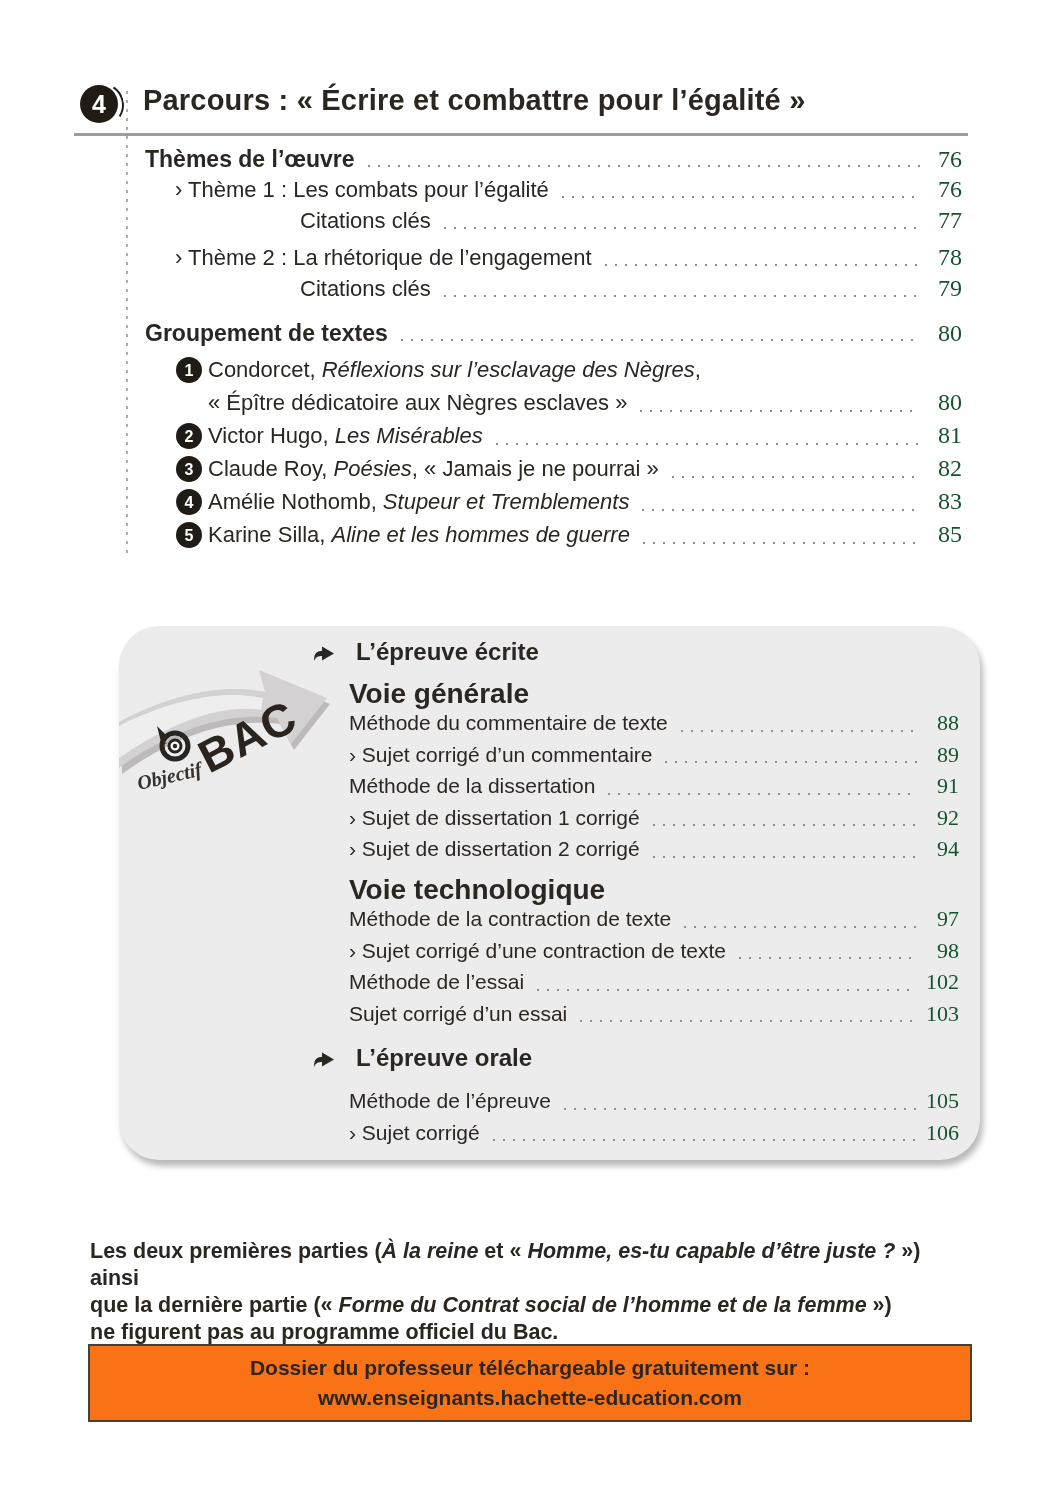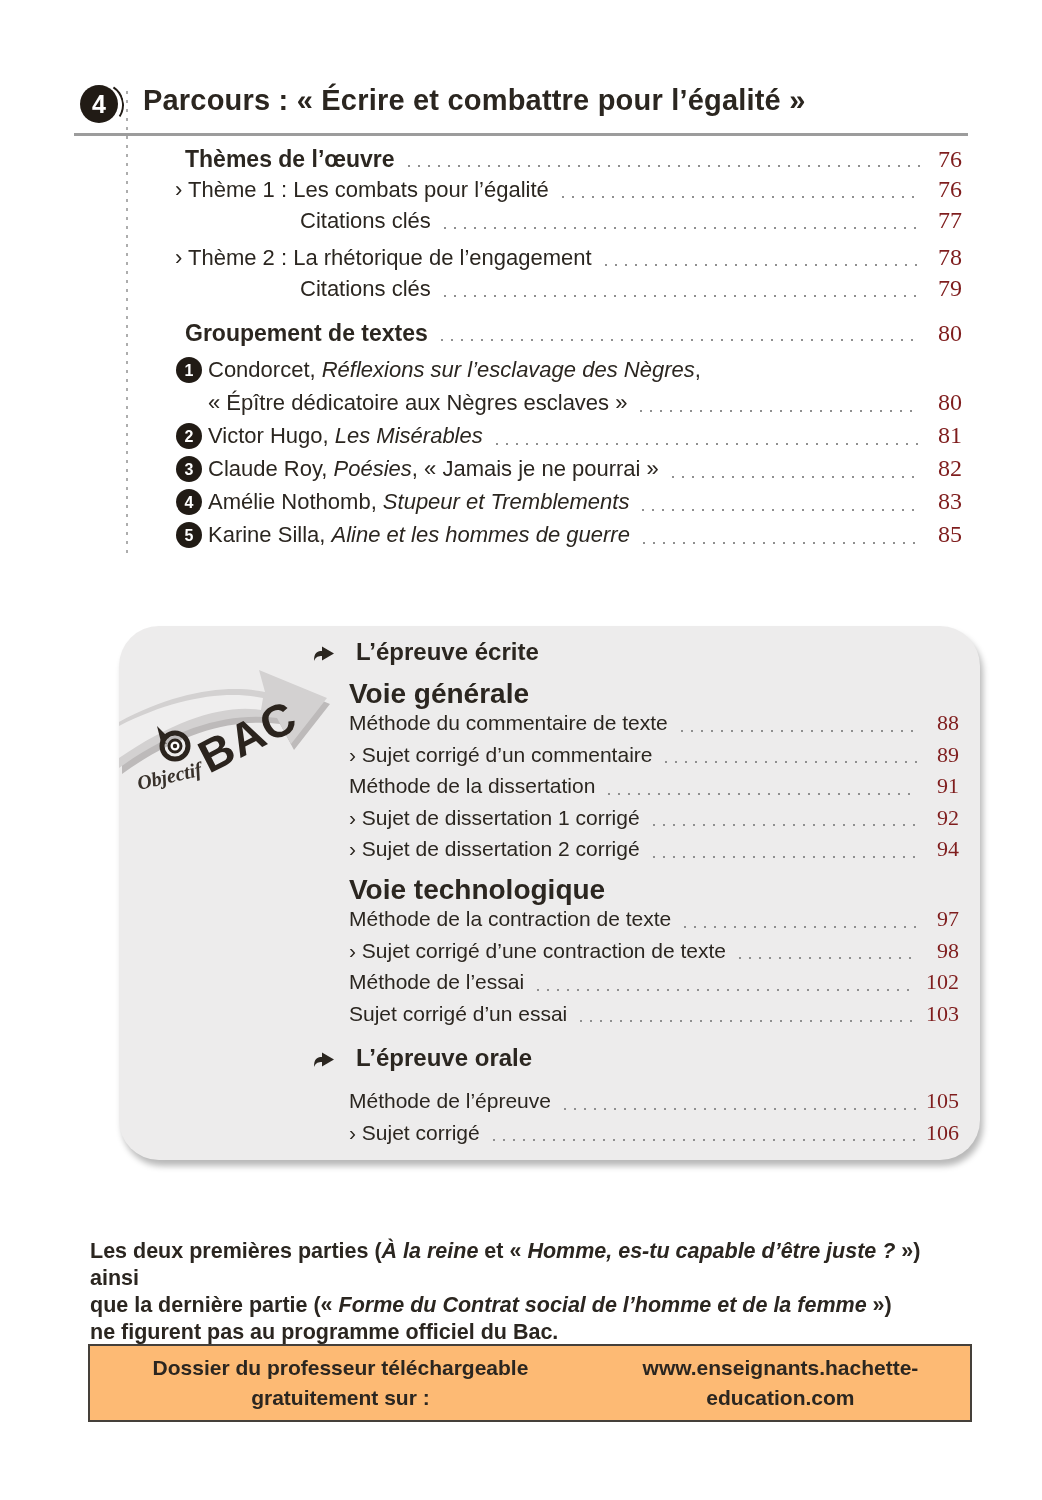--- a/index.html
+++ b/index.html
@@ -18,23 +18,23 @@
   .rule{position:absolute;left:74px;top:133px;width:894px;height:3px;background:#9c9c9c;}
   .dotline{position:absolute;left:125px;top:88px;width:4px;height:467px;
         background-image:radial-gradient(circle,#adadad 1.2px,transparent 1.5px);
         background-size:4px 9px;background-repeat:repeat-y;}
 
   
   .row{display:flex;align-items:baseline;}
   .leader{flex:1 1 auto;align-self:flex-end;height:4px;margin:0 6px 6px 9px;
         background-image:radial-gradient(circle,#8f8f8f 1.2px,transparent 1.5px);
         background-size:10px 4px;background-repeat:repeat-x;background-position:0 0;}
-  .pg{font-family:"Liberation Serif","DejaVu Serif",serif;font-size:24px;color:#7f1d1d;
+  .pg{font-family:"Liberation Serif","DejaVu Serif",serif;font-size:24px;color:#14532d;
         min-width:36px;text-align:right;white-space:nowrap;}
-  .b{font-weight:bold;margin-left:40px;}
+  .b{font-weight:bold;}
   .it{font-style:italic;}
 
   
   .toc{position:absolute;left:145px;top:144px;width:817px;}
   .toc .row{line-height:30px;}
   .toc .h{font-size:23px;}
   .toc .e{font-size:22px;}
   .ind1{padding-left:30px;}
   .ind2{padding-left:155px;}
   .gap-top{margin-top:6px;}
@@ -60,23 +60,23 @@
   .boxrows{position:absolute;left:230px;width:610px;}
   .boxrows .row{line-height:31.5px;font-size:21px;}
   .boxrows .pg{font-size:22px;}
 
   
   .footnote{position:absolute;left:90px;top:1238px;width:884px;font-size:21.5px;
         font-weight:bold;line-height:27px;}
 
   
   .dlbox{position:absolute;left:88px;top:1344px;width:880px;height:74px;
-        border:2px solid #45403a;display:flex;flex-direction:row;align-items:center;
+        border:2px solid #45403a;display:flex;flex-direction:column;align-items:center;
         justify-content:center;text-align:center;font-weight:bold;font-size:21px;
-        line-height:30px;background:#fdba74;}
+        line-height:30px;background:#f97316;}
 </style>
 </head>
 <body>
 
 <div class="page">
 
   <div class="badge">
     <span>4</span>
   </div>
   <h1 class="page-title">Parcours : « Écrire et combattre pour l’égalité »</h1>

